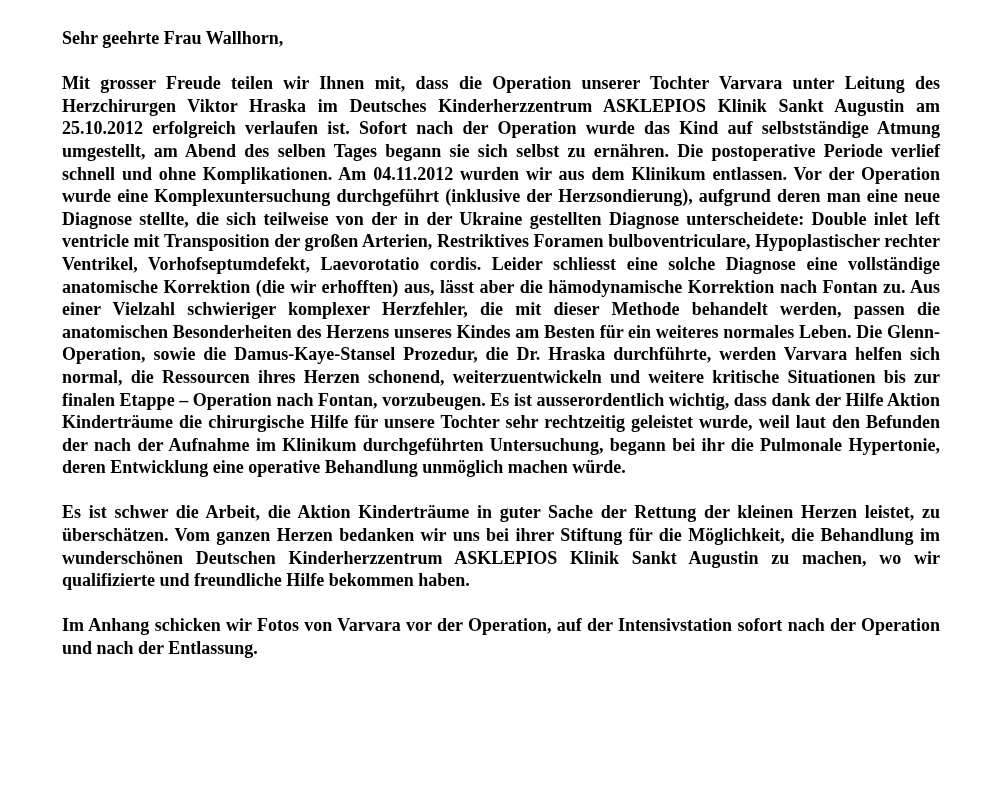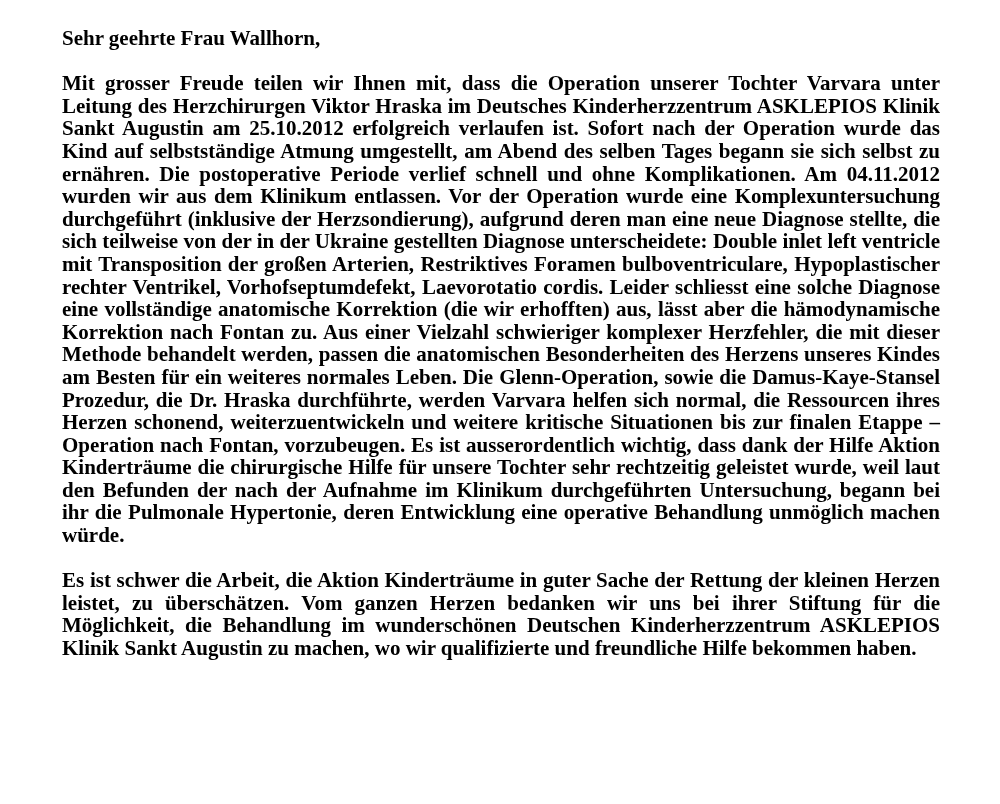--- a/index.html
+++ b/index.html
@@ -15,21 +15,21 @@
     overflow: hidden;
     font-family: "Liberation Serif", "DejaVu Serif", serif;
     font-weight: bold;
     color: #000000;
   }
   .letter {
     position: absolute;
     left: 62px;
     top: 27px;
     width: 878px;
-    font-size: 21px;
+    font-size: 18px;
     line-height: 22.6px;
   }
   .letter p {
     margin: 0 0 22.6px 0;
     text-align: justify;
   }
   .letter p.greeting {
     text-align: left;
   }
   .closing-block {
@@ -40,14 +40,15 @@
   }
 </style>
 </head>
 <body>
 
 <div class="page">
   <div class="letter">
     <p class="greeting">Sehr geehrte Frau Wallhorn,</p>
     <p>Mit grosser Freude teilen wir Ihnen mit, dass die Operation unserer Tochter Varvara unter Leitung des Herzchirurgen Viktor Hraska im Deutsches Kinderherzzentrum ASKLEPIOS Klinik Sankt Augustin am 25.10.2012 erfolgreich verlaufen ist. Sofort nach der Operation wurde das Kind auf selbstständige Atmung umgestellt, am Abend des selben Tages begann sie sich selbst zu ernähren. Die postoperative Periode verlief schnell und ohne Komplikationen. Am 04.11.2012 wurden wir aus dem Klinikum entlassen. Vor der Operation wurde eine Komplexuntersuchung durchgeführt (inklusive der Herzsondierung), aufgrund deren man eine neue Diagnose stellte, die sich teilweise von der in der Ukraine gestellten Diagnose unterscheidete: Double inlet left ventricle mit Transposition der großen Arterien, Restriktives Foramen bulboventriculare, Hypoplastischer rechter Ventrikel, Vorhofseptumdefekt, Laevorotatio cordis. Leider schliesst eine solche Diagnose eine vollständige anatomische Korrektion (die wir erhofften) aus, lässt aber die hämodynamische Korrektion nach Fontan zu. Aus einer Vielzahl schwieriger komplexer Herzfehler, die mit dieser Methode behandelt werden, passen die anatomischen Besonderheiten des Herzens unseres Kindes am Besten für ein weiteres normales Leben. Die Glenn-Operation, sowie die Damus-Kaye-Stansel Prozedur, die Dr. Hraska durchführte, werden Varvara helfen sich normal, die Ressourcen ihres Herzen schonend, weiterzuentwickeln und weitere kritische Situationen bis zur finalen Etappe – Operation nach Fontan, vorzubeugen. Es ist ausserordentlich wichtig, dass dank der Hilfe Aktion Kinderträume die chirurgische Hilfe für unsere Tochter sehr rechtzeitig geleistet wurde, weil laut den Befunden der nach der Aufnahme im Klinikum durchgeführten Untersuchung, begann bei ihr die Pulmonale Hypertonie, deren Entwicklung eine operative Behandlung unmöglich machen würde.</p>
     <p>Es ist schwer die Arbeit, die Aktion Kinderträume in guter Sache der Rettung der kleinen Herzen leistet, zu überschätzen. Vom ganzen Herzen bedanken wir uns bei ihrer Stiftung für die Möglichkeit, die Behandlung im wunderschönen Deutschen Kinderherzzentrum ASKLEPIOS Klinik Sankt Augustin zu machen, wo wir qualifizierte und freundliche Hilfe bekommen haben.</p>
+    <p>Im Anhang schicken wir Fotos von Varvara vor der Operation, auf der Intensivstation sofort nach der Operation und nach der Entlassung.</p>
   </div>
 </div>
 
 </body></html>

